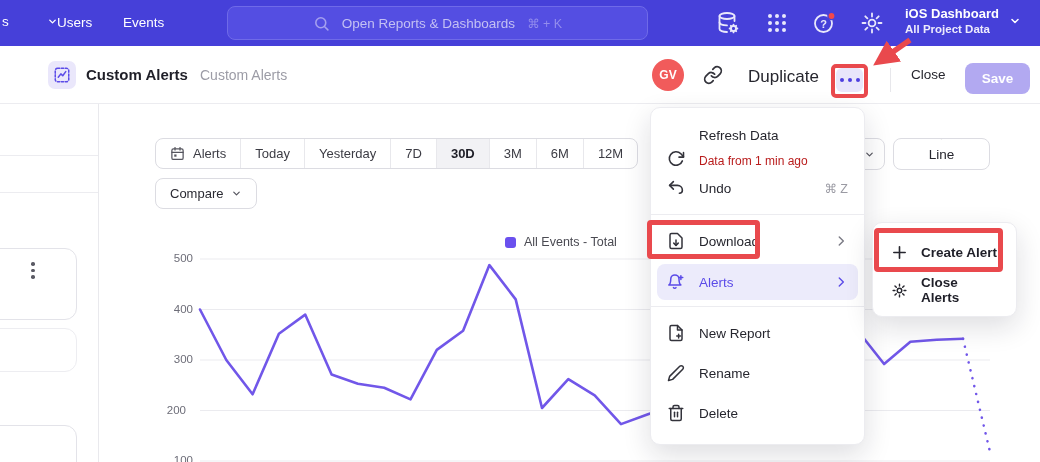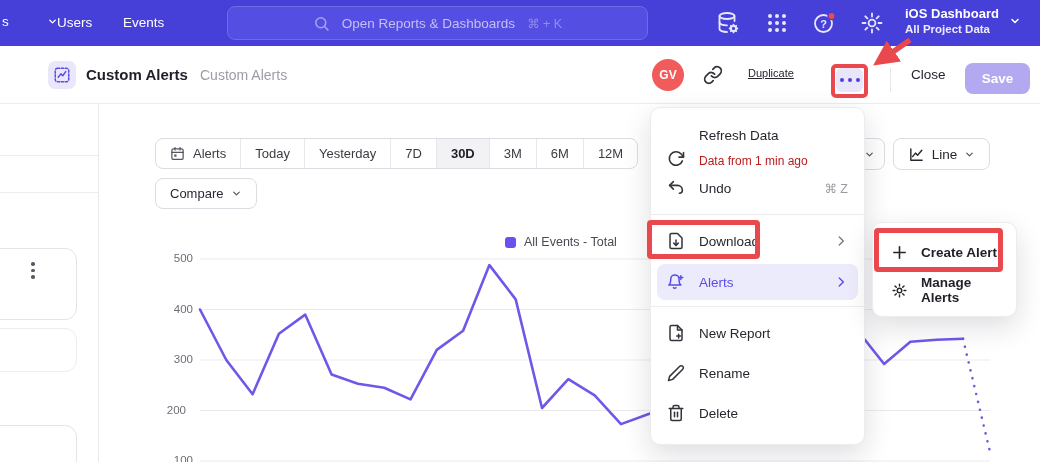--- a/index.html
+++ b/index.html
@@ -28,21 +28,21 @@
   .header { position:absolute; left:0; top:46px; width:1040px; height:58px;
     background:#fff; border-bottom:1px solid #ececf0; z-index:9; }
   .board-icon-box { position:absolute; left:48px; top:15px; width:28px; height:28px;
     border-radius:7px; background:#eae7fb; display:flex; align-items:center; justify-content:center; color:#5b4be8; }
   .page-title { position:absolute; left:86px; top:20px; font-size:15px; font-weight:bold; color:#1f1f28; }
   .page-subtitle { position:absolute; left:200px; top:21px; font-size:14px; color:#9c9ca6; }
   .avatar { position:absolute; left:652px; top:13px; width:32px; height:32px; border-radius:50%;
     background:#f15b5b; color:#fff; font-size:12px; font-weight:bold;
     display:flex; align-items:center; justify-content:center; }
   .link-btn { position:absolute; left:703px; top:19px; width:20px; height:20px; color:#33333b; }
-  .dup-btn { position:absolute; left:748px; top:21px; font-size:11px; font-weight:500; color:#26262e;text-decoration:underline; }
+  .dup-btn { position:absolute; left:748px; top:21px; font-size:17px; font-weight:500; color:#26262e; }
   .more-btn { position:absolute; left:836px; top:68px; width:27px; height:24px; border-radius:6px;
     background:#e9e6fb; display:flex; align-items:center; justify-content:center; gap:4px; z-index:9; }
   .more-btn i { width:4px; height:4px; border-radius:50%; background:#4d3fe0; }
   .hdr-divider { position:absolute; left:890px; top:68px; width:1px; height:24px; background:#e7e7eb; z-index:9; }
   .close-btn { position:absolute; left:911px; top:21px; font-size:13.5px; font-weight:500; color:#26262e; }
   .save-btn { position:absolute; left:965px; top:17px; width:65px; height:31px; border-radius:8px;
     background:#b2a9f1; color:#fff; font-size:13.5px; font-weight:bold; border:none;
     display:flex; align-items:center; justify-content:center; }
 
   
@@ -62,21 +62,21 @@
   .date-item.active { background:#f2f2f5; font-weight:bold; color:#1f1f28; }
   .compare-btn { position:absolute; left:155px; top:178px; height:31px; padding:0 14px;
     border:1px solid #dcdce2; border-radius:8px; background:#fff; display:flex;
     align-items:center; gap:8px; font-size:13px; color:#2a2a32; z-index:6; }
   .hidden-dd { position:absolute; left:790px; top:138px; width:95px; height:32px;
     border:1px solid #dcdce2; border-radius:8px; background:#fff; display:flex;
     align-items:center; justify-content:flex-end; padding-right:9px; color:#3c3c44; z-index:6; }
   .line-btn { position:absolute; left:893px; top:138px; width:97px; height:32px;
     border:1px solid #dcdce2; border-radius:8px; background:#fff; display:flex;
     align-items:center; justify-content:center; gap:7px; font-size:13.5px; font-weight:500;
-    color:#26262e; z-index:6; }
+    color:#26262e; z-index:6;flex-direction:column; }
 
   
   #chart-svg { position:absolute; left:0; top:0; z-index:1; }
   .y-label { position:absolute; width:40px; text-align:right; font-size:11.5px; color:#6d6d78; z-index:1; }
   .legend { position:absolute; left:505px; top:235px; display:flex; align-items:center; gap:8px; z-index:1; }
   .legend-swatch { width:11px; height:11px; border-radius:3px; background:#6a50ee; }
   .legend-label { font-size:12.5px; color:#4a4a52; }
 
   
   .menu { position:absolute; left:650px; top:107px; width:215px; height:338px; background:#fff;
@@ -373,21 +373,21 @@
     <svg class="ic" viewBox="0 0 24 24" fill="none" stroke="currentColor" stroke-width="2.3" stroke-linecap="round">
         <path d="M12 4v16M4 12h16"></path>
       </svg>
     <span class="lbl">Create Alert</span>
   </div>
   <div class="smi">
     <svg class="ic" viewBox="0 0 24 24" fill="none" stroke="currentColor" stroke-width="2" stroke-linecap="round">
         <circle cx="12" cy="12" r="3.2"></circle>
         <path d="M12 3v2.6M12 18.4V21M3 12h2.6M18.4 12H21M5.6 5.6l1.9 1.9M16.5 16.5l1.9 1.9M18.4 5.6l-1.9 1.9M7.5 16.5l-1.9 1.9"></path>
       </svg>
-    <span class="lbl">Manage Alerts</span>
+    <span class="lbl">Close Alerts</span>
   </div>
 </div>
 
 <div class="anno" style="left:831px; top:64px; width:37px; height:34px;"></div>
 <div class="anno anno-thick" style="left:647px; top:220px; width:113px; height:39px;"></div>
 <div class="anno anno-thick" style="left:874px; top:228px; width:129px; height:44px;"></div>
 <svg id="anno-arrow" width="1040" height="462" viewBox="0 0 1040 462">
   <defs>
     <marker id="ah" markerWidth="4.6" markerHeight="4.6" refX="2.2" refY="2.3" orient="auto">
       <path d="M0 0 L4.6 2.3 L0 4.6 Z" fill="#e9494d"></path>

